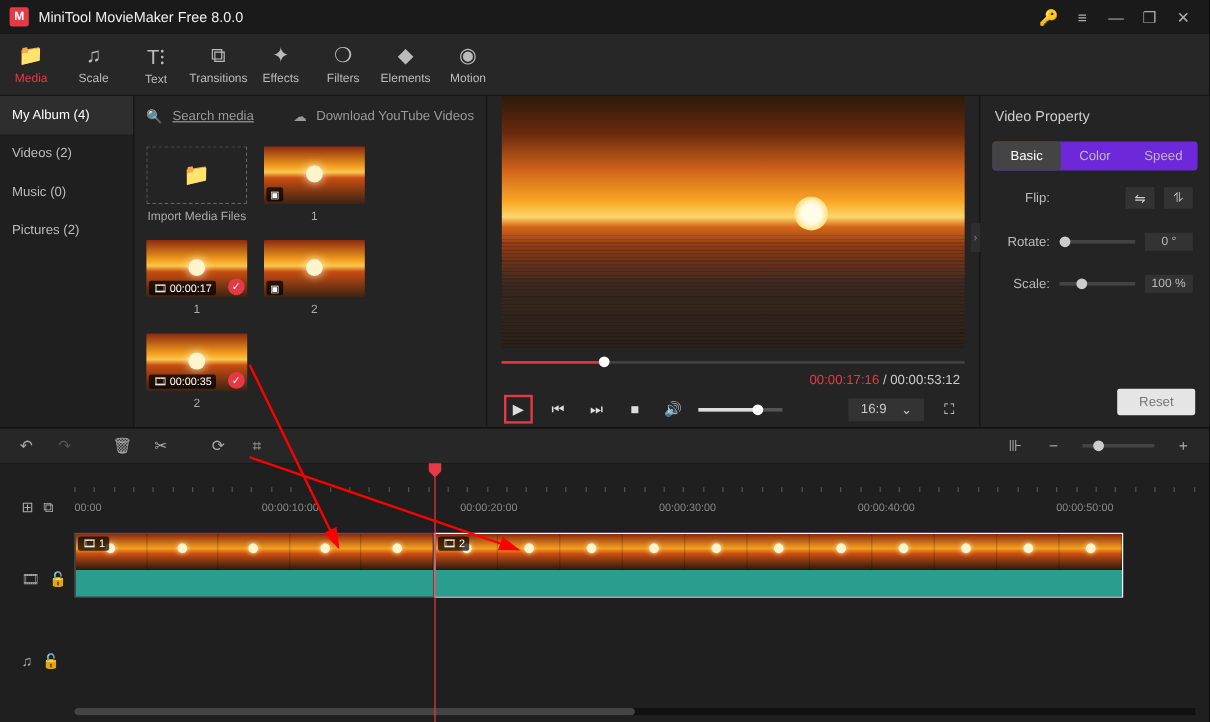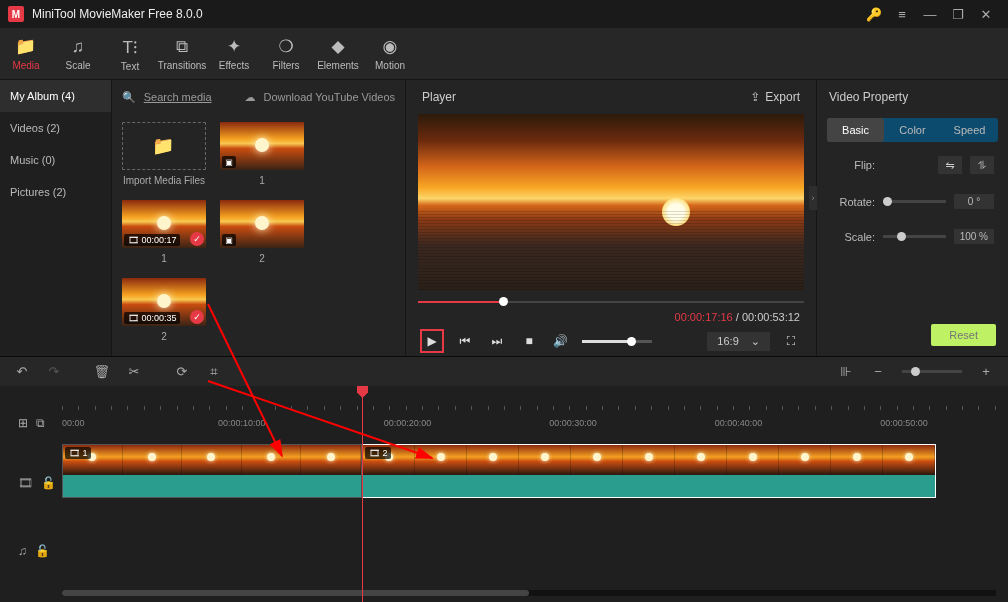--- a/index.html
+++ b/index.html
@@ -63,30 +63,30 @@
 .pc-btn { width: 22px; height: 22px; display: flex; align-items: center; justify-content: center; color: #ddd; cursor: pointer; font-size: 12px; }
 .pc-btn.play { border: 2px solid #e63946; width: 24px; height: 24px; }
 .vol-slider { width: 70px; height: 3px; background: #555; position: relative; }
 .vol-slider .fill { position: absolute; left: 0; top: 0; height: 100%; width: 70%; background: #ddd; }
 .vol-slider .thumb { position: absolute; left: 70%; top: -3px; width: 9px; height: 9px; background: #fff; border-radius: 50%; margin-left: -4px; }
 .aspect-sel { margin-left: auto; background: #333; padding: 3px 10px; display: flex; align-items: center; gap: 12px; font-size: 11px; cursor: pointer; }
 
 
 .prop-panel { width: 192px; background: #242424; border-left: 1px solid #151515; position: relative; }
 .prop-header { height: 34px; display: flex; align-items: center; padding: 0 12px; color: #ccc; font-size: 12px; }
-.prop-tabs { display: flex; margin: 4px 10px; background: #0c4a6e; border-radius: 3px; }
+.prop-tabs { display: flex; margin: 4px 10px; background: #6d28d9; border-radius: 3px; }
 .prop-tab { flex: 1; text-align: center; padding: 6px 0; font-size: 11px; color: #bbb; cursor: pointer; border-radius: 3px; }
 .prop-tab.active { background: #444; color: #fff; }
 .prop-row { display: flex; align-items: center; padding: 10px 14px; font-size: 11px; color: #bbb; }
 .prop-row .lbl { width: 44px; text-align: right; }
 .flip-btn { width: 24px; height: 18px; background: #333; margin-left: 8px; display: flex; align-items: center; justify-content: center; cursor: pointer; color: #ccc; font-size: 11px; }
 .pslider { flex: 1; height: 3px; background: #444; margin: 0 8px; position: relative; }
 .pslider .thumb { position: absolute; top: -3px; width: 9px; height: 9px; background: #ccc; border-radius: 50%; }
 .pval { background: #333; padding: 2px 6px; min-width: 40px; text-align: center; font-size: 10px; }
-.reset-btn { position: absolute; right: 12px; bottom: 10px; background: #bef264; color: #777; padding: 5px 18px; font-size: 11px; cursor: pointer; border-radius: 2px; }
+.reset-btn { position: absolute; right: 12px; bottom: 10px; background: #e5e5e5; color: #777; padding: 5px 18px; font-size: 11px; cursor: pointer; border-radius: 2px; }
 .expand-handle { position: absolute; left: -8px; top: 106px; width: 8px; height: 24px; background: #2e2e2e; display: flex; align-items: center; justify-content: center; color: #888; font-size: 9px; cursor: pointer; }
 
 
 .tl-toolbar { height: 30px; background: #272727; display: flex; align-items: center; padding: 0 8px; gap: 4px; border-top: 1px solid #0a0a0a; }
 .tl-btn { width: 28px; height: 28px; display: flex; align-items: center; justify-content: center; color: #aaa; cursor: pointer; font-size: 13px; }
 .tl-btn.disabled { color: #555; }
 .zoom-track { width: 60px; height: 3px; background: #444; margin: 0 6px; position: relative; }
 .zoom-track .thumb { position: absolute; left: 15%; top: -3px; width: 9px; height: 9px; background: #ccc; border-radius: 50%; }
 
 
@@ -218,28 +218,20 @@
               <span>00:00:35</span>
             </div>
             <div class="check">✓</div>
           </div>
         <span class="cap">2</span>
       </div>
     </div>
   </div>
 
   <div class="player-panel">
-    <div class="player-header">
-      <span>Player</span>
-      <div class="spacer"></div>
-      <div class="export-btn">
-          <span>⇪</span>
-          <span>Export</span>
-        </div>
-    </div>
     <div class="video-area">
       <div class="video-sunset">
           <div class="sun"></div>
         </div>
     </div>
     <div class="player-seek">
       <div class="seek-track"></div>
         <div class="seek-fill"></div>
         <div class="seek-thumb"></div>
     </div>

